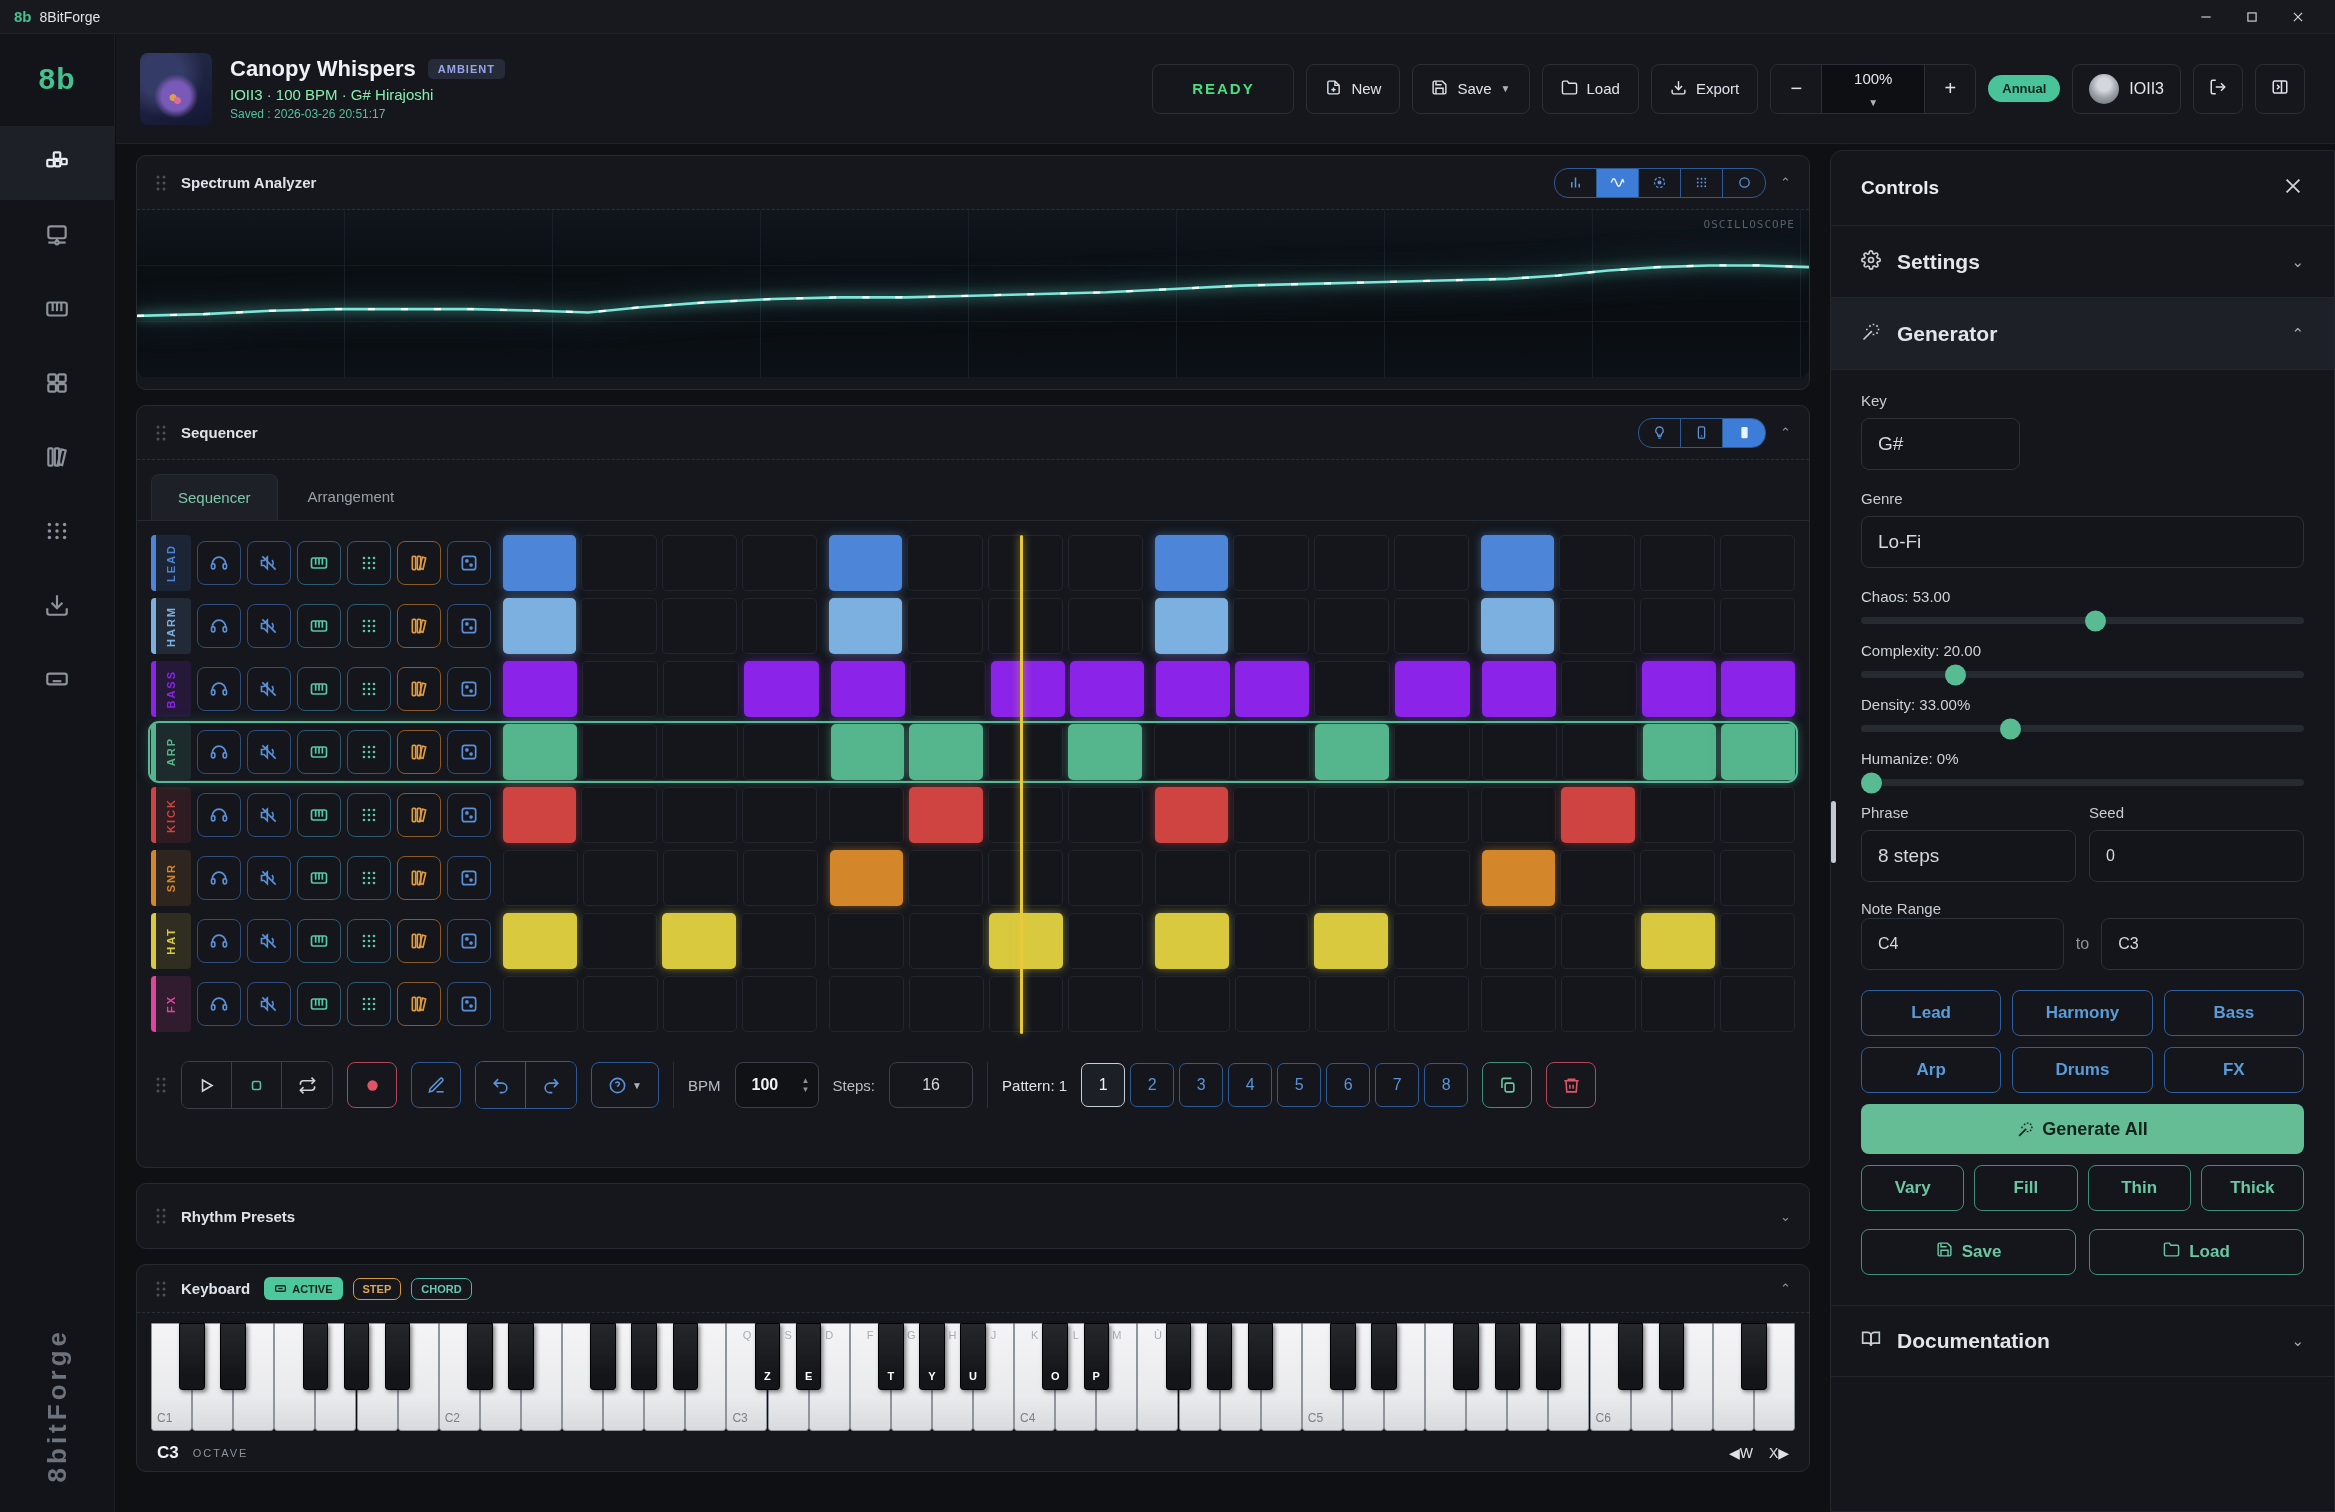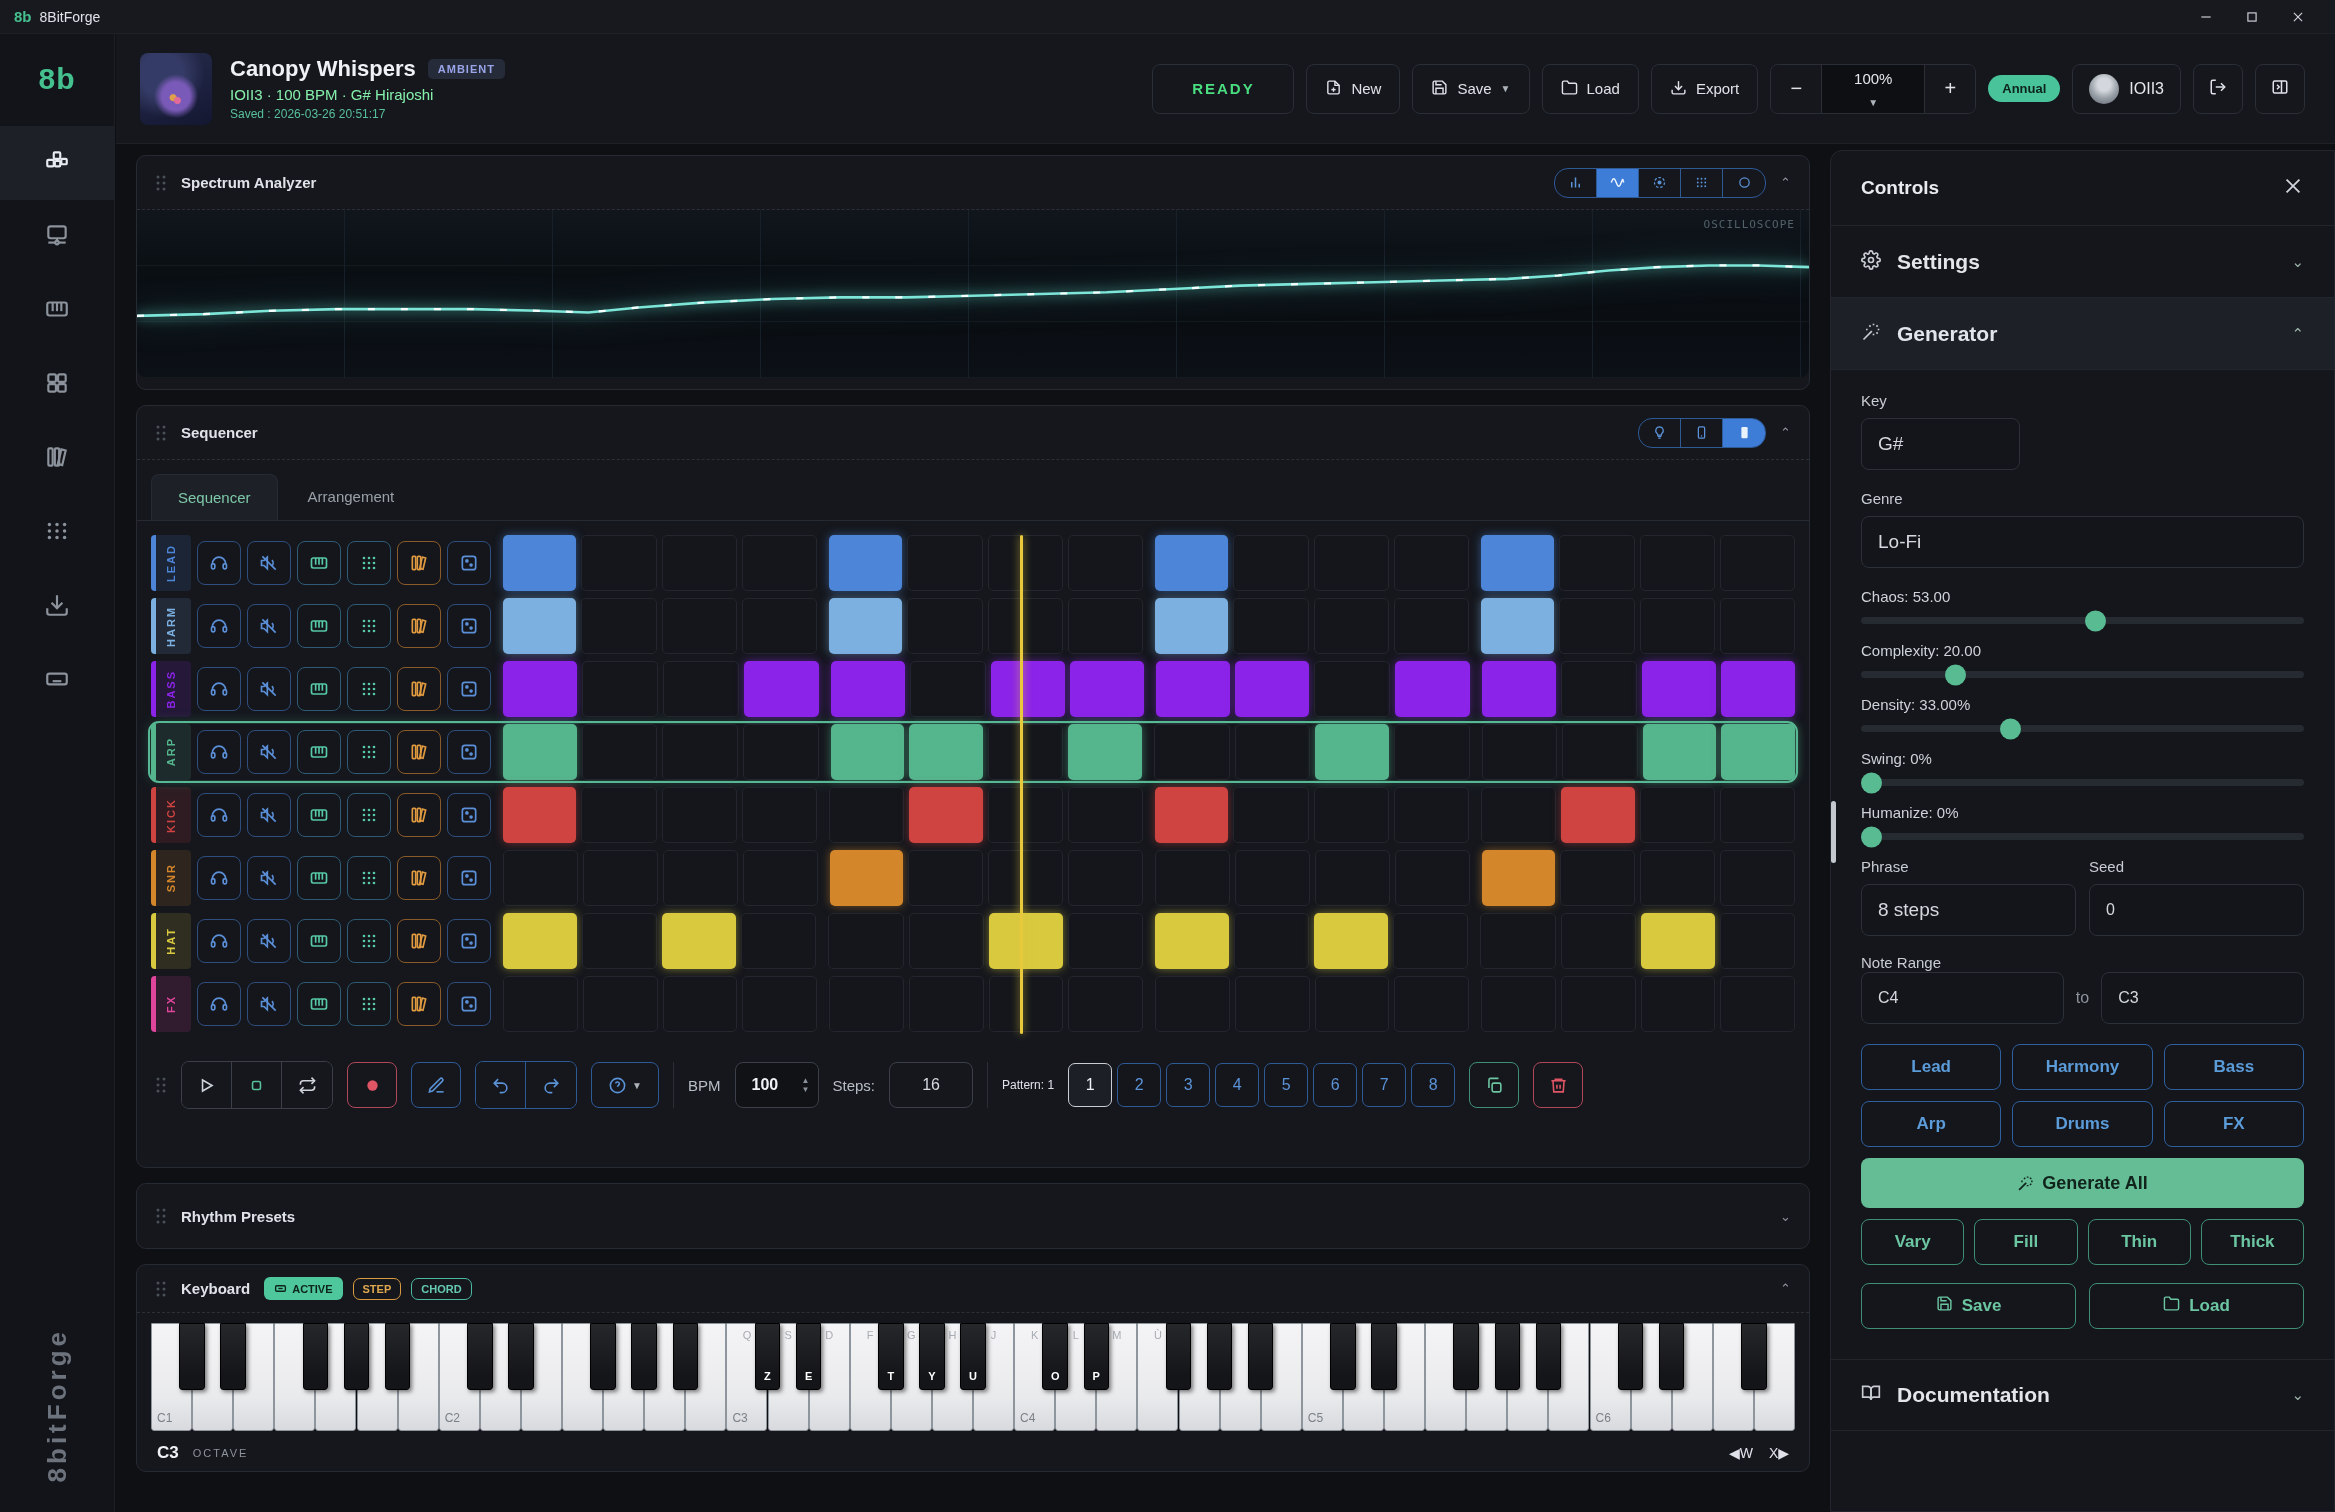--- a/index.html
+++ b/index.html
@@ -107,21 +107,21 @@
   .tr-btn.rec { border-color:#b0485a; color:#e05565; }
   .tr-btn.help { width:68px; gap:5px; }
   .tr-group.blue .tr-seg { color:#5b93d8; border-color:#2e5a96; }
   .tr-group.blue { border-color:#2e5a96; }
   .tr-div { width:1px; height:46px; background:#2a2e37; }
   .tr-label { font-size:15px; color:#b9bec6; }
   .num-box { width:84px; height:46px; border:1px solid #3a3f49; border-radius:8px; background:#101216; display:flex; align-items:center; padding:0 8px 0 16px; }
   .num-box .val { font-size:16px; font-weight:bold; color:#eef1f5; flex:1; }
   .spin { display:flex; flex-direction:column; color:#8d939c; font-size:8px; line-height:9px; }
   .steps-box { width:84px; height:46px; border:1px solid #3a3f49; border-radius:8px; display:flex; align-items:center; justify-content:center; font-size:16px; color:#d5d9df; }
-  .pat-label { font-size:12px; color:#dfe3e9; }
+  .pat-label { font-size:15px; color:#dfe3e9; }
   .pat-btns { display:flex; gap:5px; }
   .pat-btn { width:44px; height:44px; border-radius:7px; border:1px solid #2e5a96; background:#14161c; color:#5b93d8; font-size:16px; display:flex; align-items:center; justify-content:center; }
   .pat-btn.active { border-color:#c9ced6; color:#eef1f5; background:#1c1f26; }
   .tr-btn.copy { border-color:#3f8f74; color:#6cc6a2; }
   .tr-btn.del { border-color:#b0485a; color:#e05565; }
 
   
   .rhythm .panel-head { border-bottom:none; }
   .kbd-head .badges { display:flex; gap:10px; align-items:center; }
   .badge-active { background:#4ec79c; color:#0d241b; font-size:11px; font-weight:bold; padding:5px 10px; border-radius:6px; display:flex; align-items:center; gap:5px; }
@@ -1374,26 +1374,20 @@
               <div class="s-thumb" style="left: calc(20% - 4.2px);"></div>
             </div>
           </div>
           <div class="slider">
             <div class="s-label">Density: 33.00%</div>
             <div class="s-track">
               <div class="s-thumb" style="left: calc(33% - 6.93px);"></div>
             </div>
           </div>
           <div class="slider">
-            <div class="s-label">Swing: 0%</div>
-            <div class="s-track">
-              <div class="s-thumb" style="left: calc(0% + 0px);"></div>
-            </div>
-          </div>
-          <div class="slider">
             <div class="s-label">Humanize: 0%</div>
             <div class="s-track">
               <div class="s-thumb" style="left: calc(0% + 0px);"></div>
             </div>
           </div>
         </div>
       <div class="sl-row" style="margin-bottom:18px;">
         <div class="f-col">
           <span class="f-label">Phrase</span>
           <div class="f-input">

